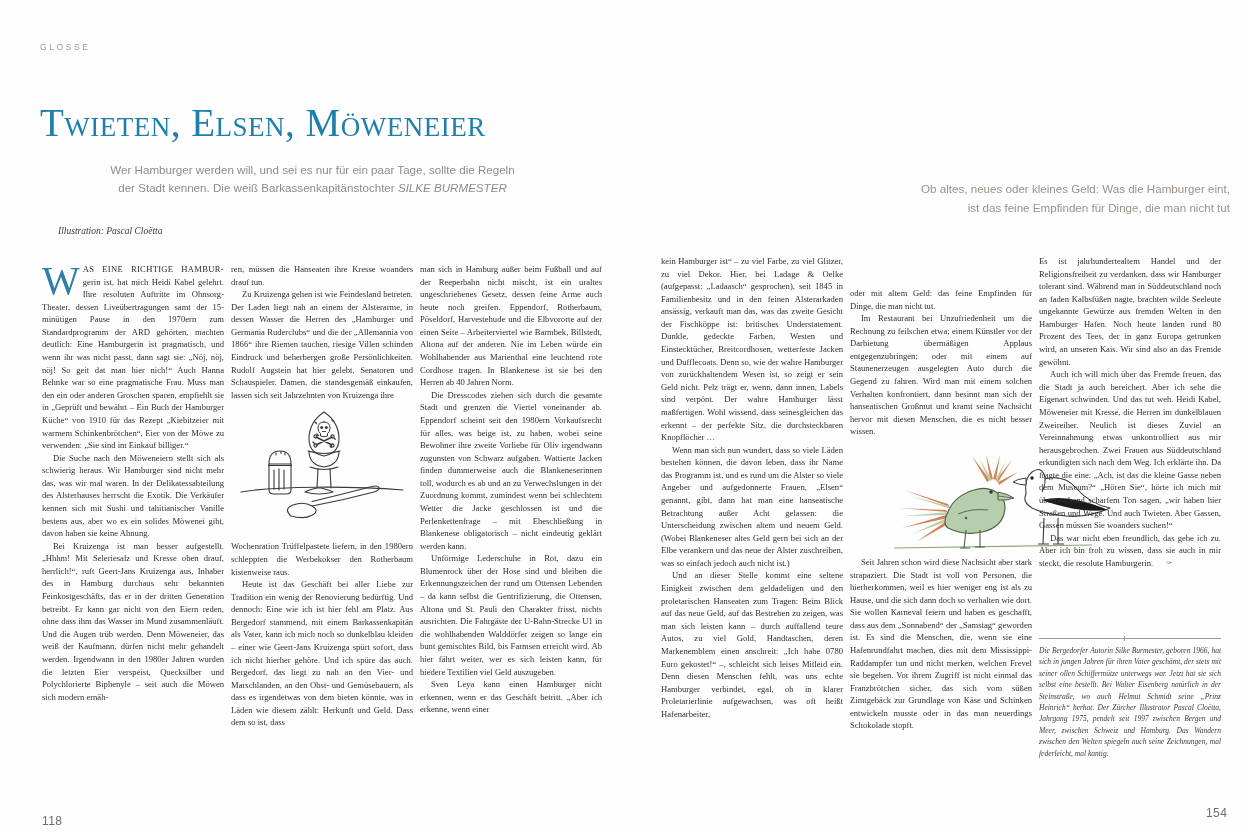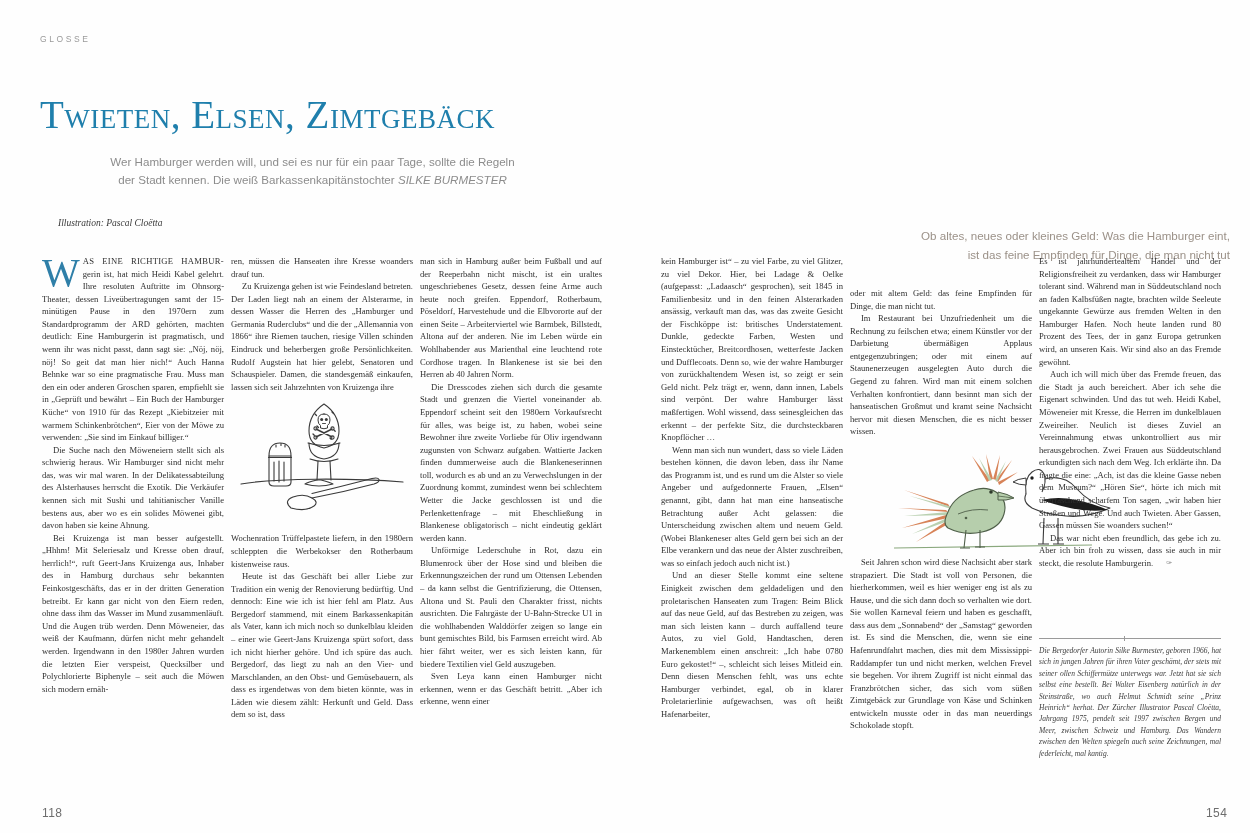--- a/index.html
+++ b/index.html
@@ -17,21 +17,21 @@
   .spread {
     position: relative;
     width: 1250px;
     height: 833px;
     background: #fefefe;
   }
 
   
   .page {
     position: absolute;
-    top: 0;
+    top: 8px;
     height: 642px;
     box-sizing: border-box;
   }
   .page-left  { left: 0;   width: 625px; }
   .page-right { left: 625px; width: 625px; }
 
   .kicker {
     position: absolute;
     left: 40px;
     top: 34px;
@@ -88,21 +88,20 @@
   .pullquote {
     position: absolute;
     left: 835px;
     top: 180px;
     width: 395px;
     text-align: right;
     font-family: "Liberation Sans", sans-serif;
     font-size: 11.6px;
     line-height: 1.62;
     color: #9b9188;
-    margin-top: 47px;
   }
 
   
   .col {
     position: absolute;
     top: 255px;
     width: 182px;
     font-size: 8.6px;
     line-height: 1.465;
     text-align: justify;
@@ -208,21 +207,21 @@
 </style>
 </head>
 <body>
 
 <div class="spread">
 
   <div class="page page-left">
 
     <div class="kicker">GLOSSE</div>
 
-    <h1 class="headline">Twieten, Elsen, Zimtgebäck</h1>
+    <h1 class="headline">Twieten, Elsen, Möweneier</h1>
 
     <div class="standfirst">
       <span>Wer Hamburger werden will, und sei es nur für ein paar Tage, sollte die Regeln</span><br>
       <span>der Stadt kennen. Die weiß Barkassenkapitänstochter </span><em>SILKE BURMESTER</em>
     </div>
 
     <div class="illus-credit">Illustration: Pascal Cloëtta</div>
 
     <div class="col c1">
       <p class="noindent">

